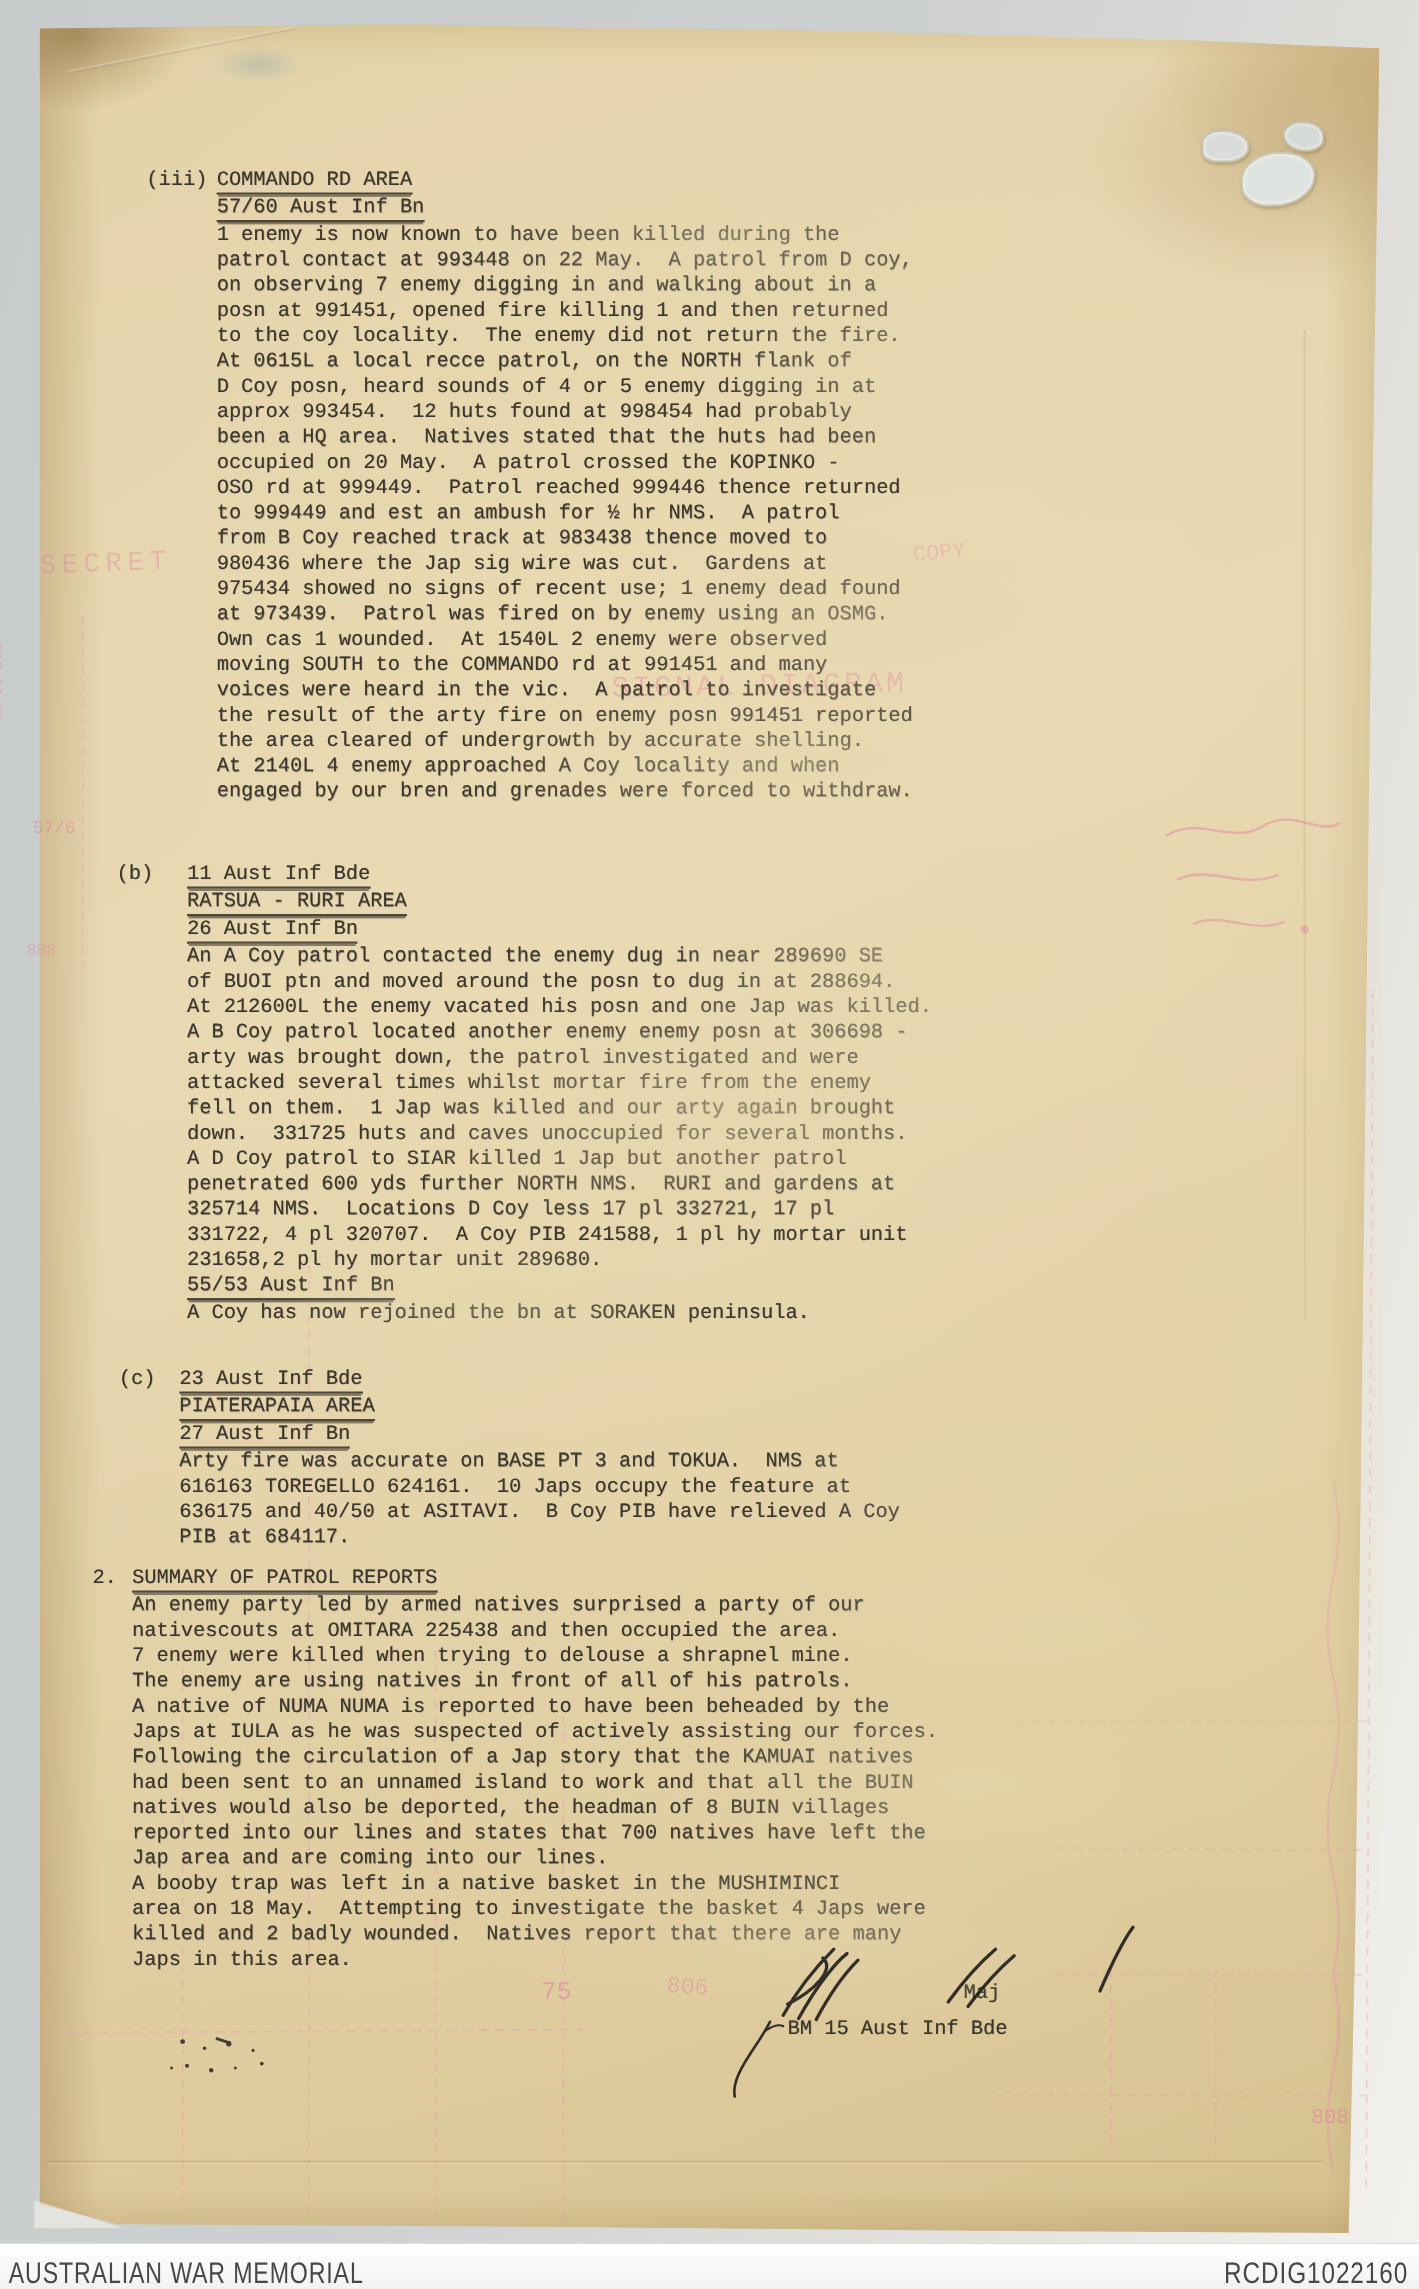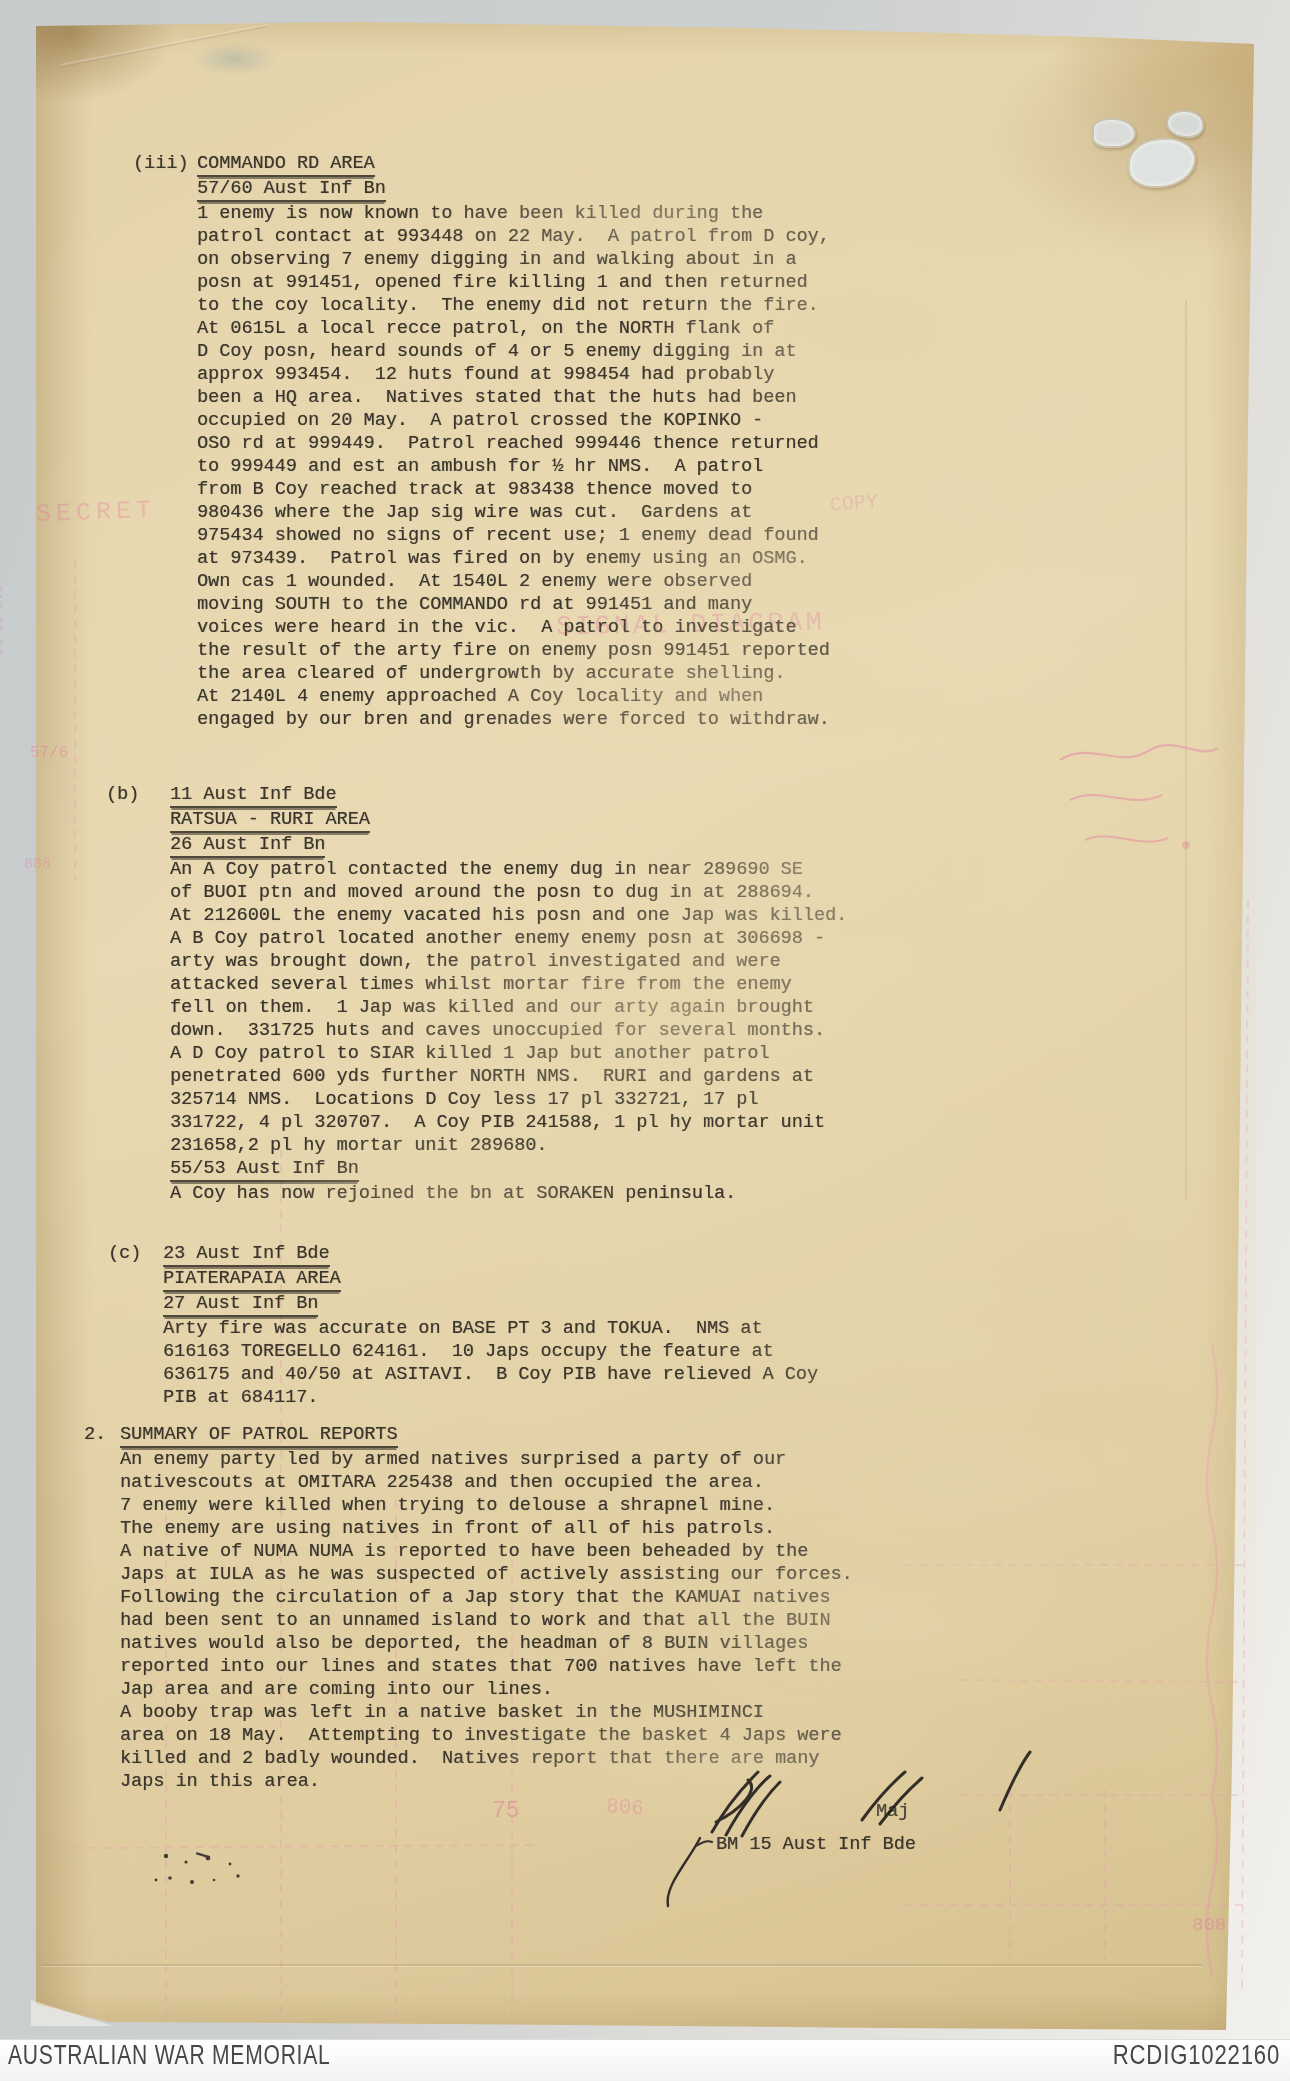--- a/index.html
+++ b/index.html
@@ -89,21 +89,21 @@
   #crease2{left:42px;top:1964px;width:1160px;height:2px;background:rgba(140,110,60,.18);box-shadow:0 1px 0 rgba(255,255,255,.25);}
   #crease3{left:1185px;top:300px;width:2px;height:900px;background:rgba(150,120,70,.15);}
   #smudge-blue{position:absolute;left:192px;top:42px;width:86px;height:34px;z-index:2;
     background:radial-gradient(ellipse at center, rgba(110,145,160,.30), transparent 70%);}
   #fold-corner{position:absolute;left:31px;top:1986px;width:82px;height:40px;z-index:6;
     background:rgba(248,246,238,.55);clip-path:polygon(0 35%,100% 100%,0 100%);}
   
   #footer{
     position:absolute;left:0;top:2039px;width:1290px;height:42px;z-index:10;
     background:linear-gradient(#ffffff,#f2f2f0);border-top:1px solid #dddddb;
-    display:flex;align-items:flex-start;justify-content:space-between;
+    display:flex;align-items:flex-end;justify-content:space-between;
   }
   .footer-text{
     font-family:"Liberation Sans",sans-serif;color:#45484a;font-size:27px;font-weight:400;
     letter-spacing:1px;
   }
   #footer-left{margin-left:8px;transform:scaleX(.78);transform-origin:left center;}
   #footer-right{margin-right:10px;transform:scaleX(.82);transform-origin:right center;}
 </style>
 </head>
 <body>

